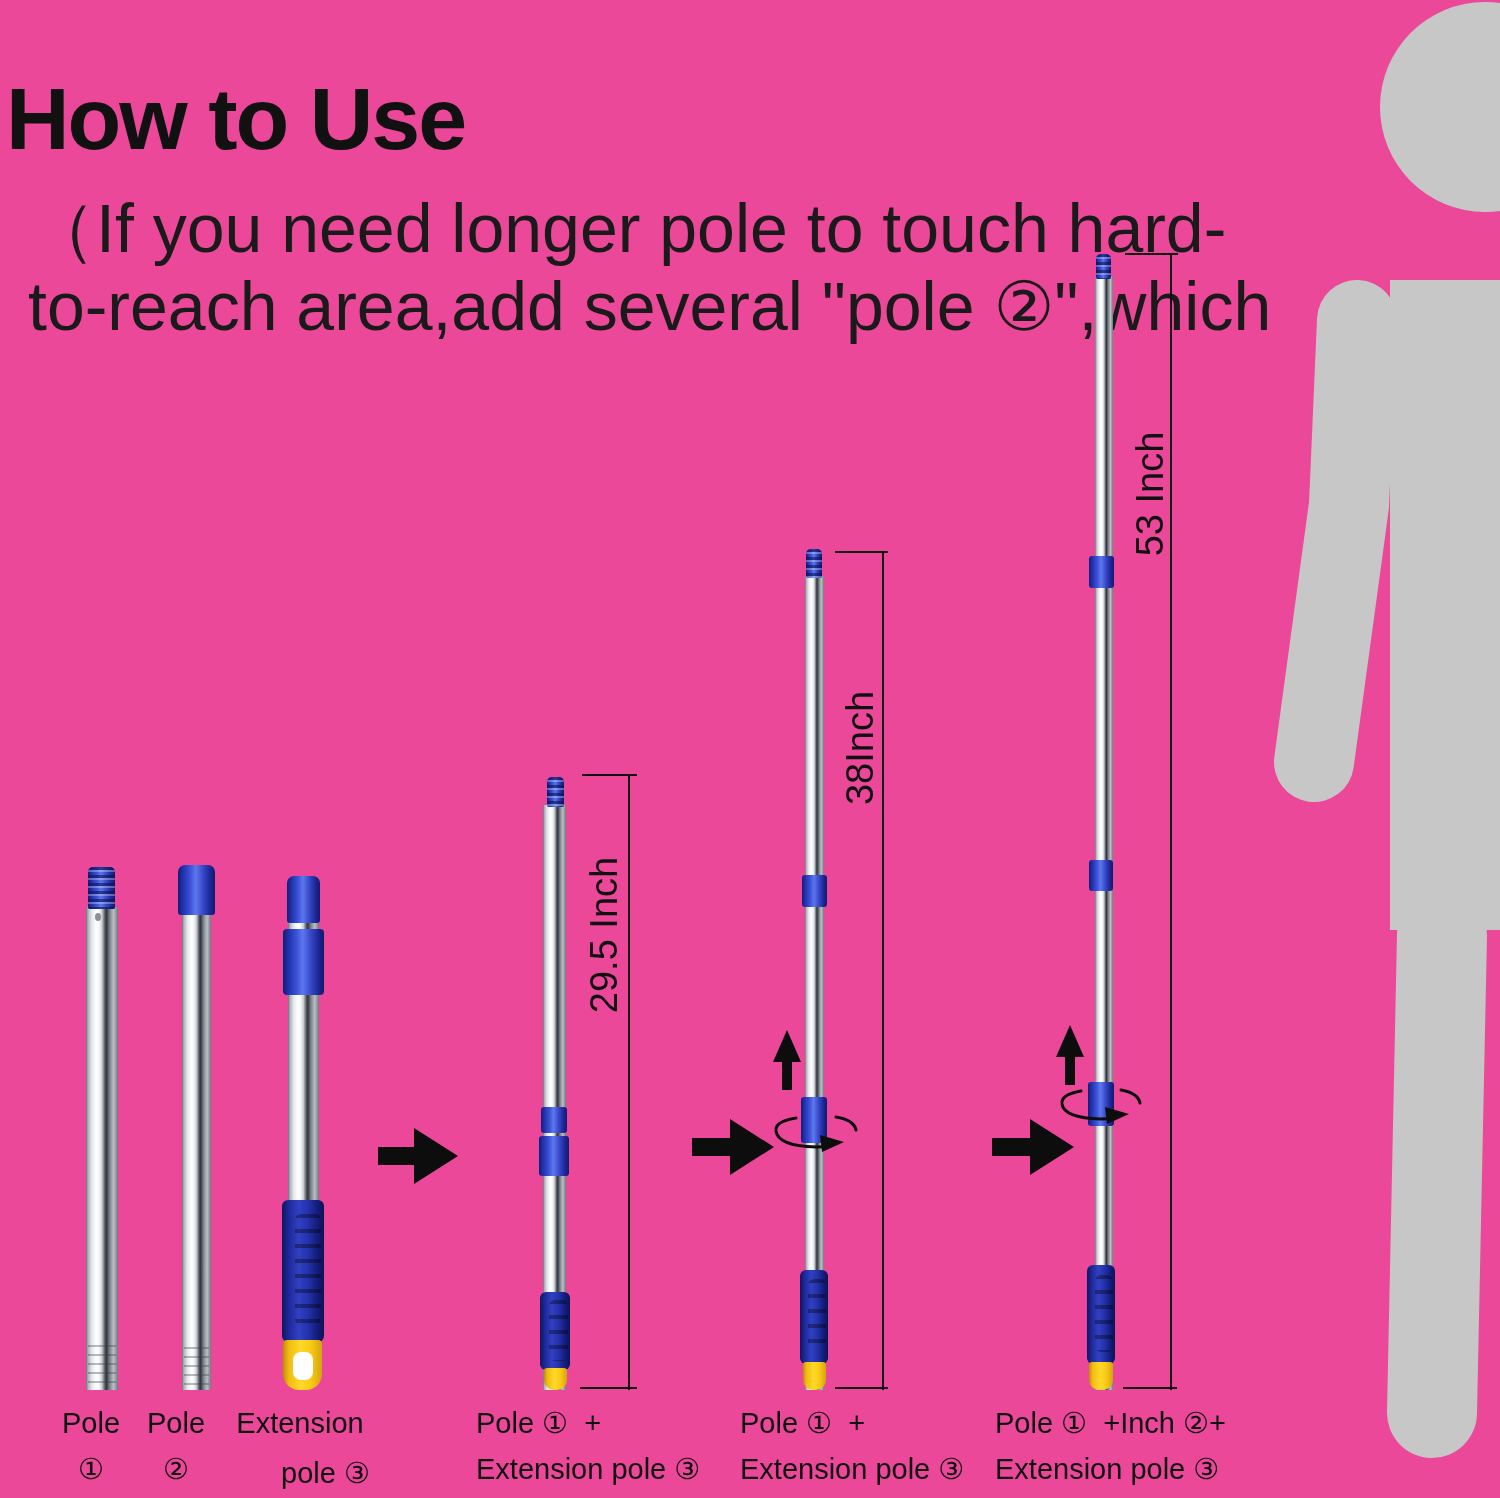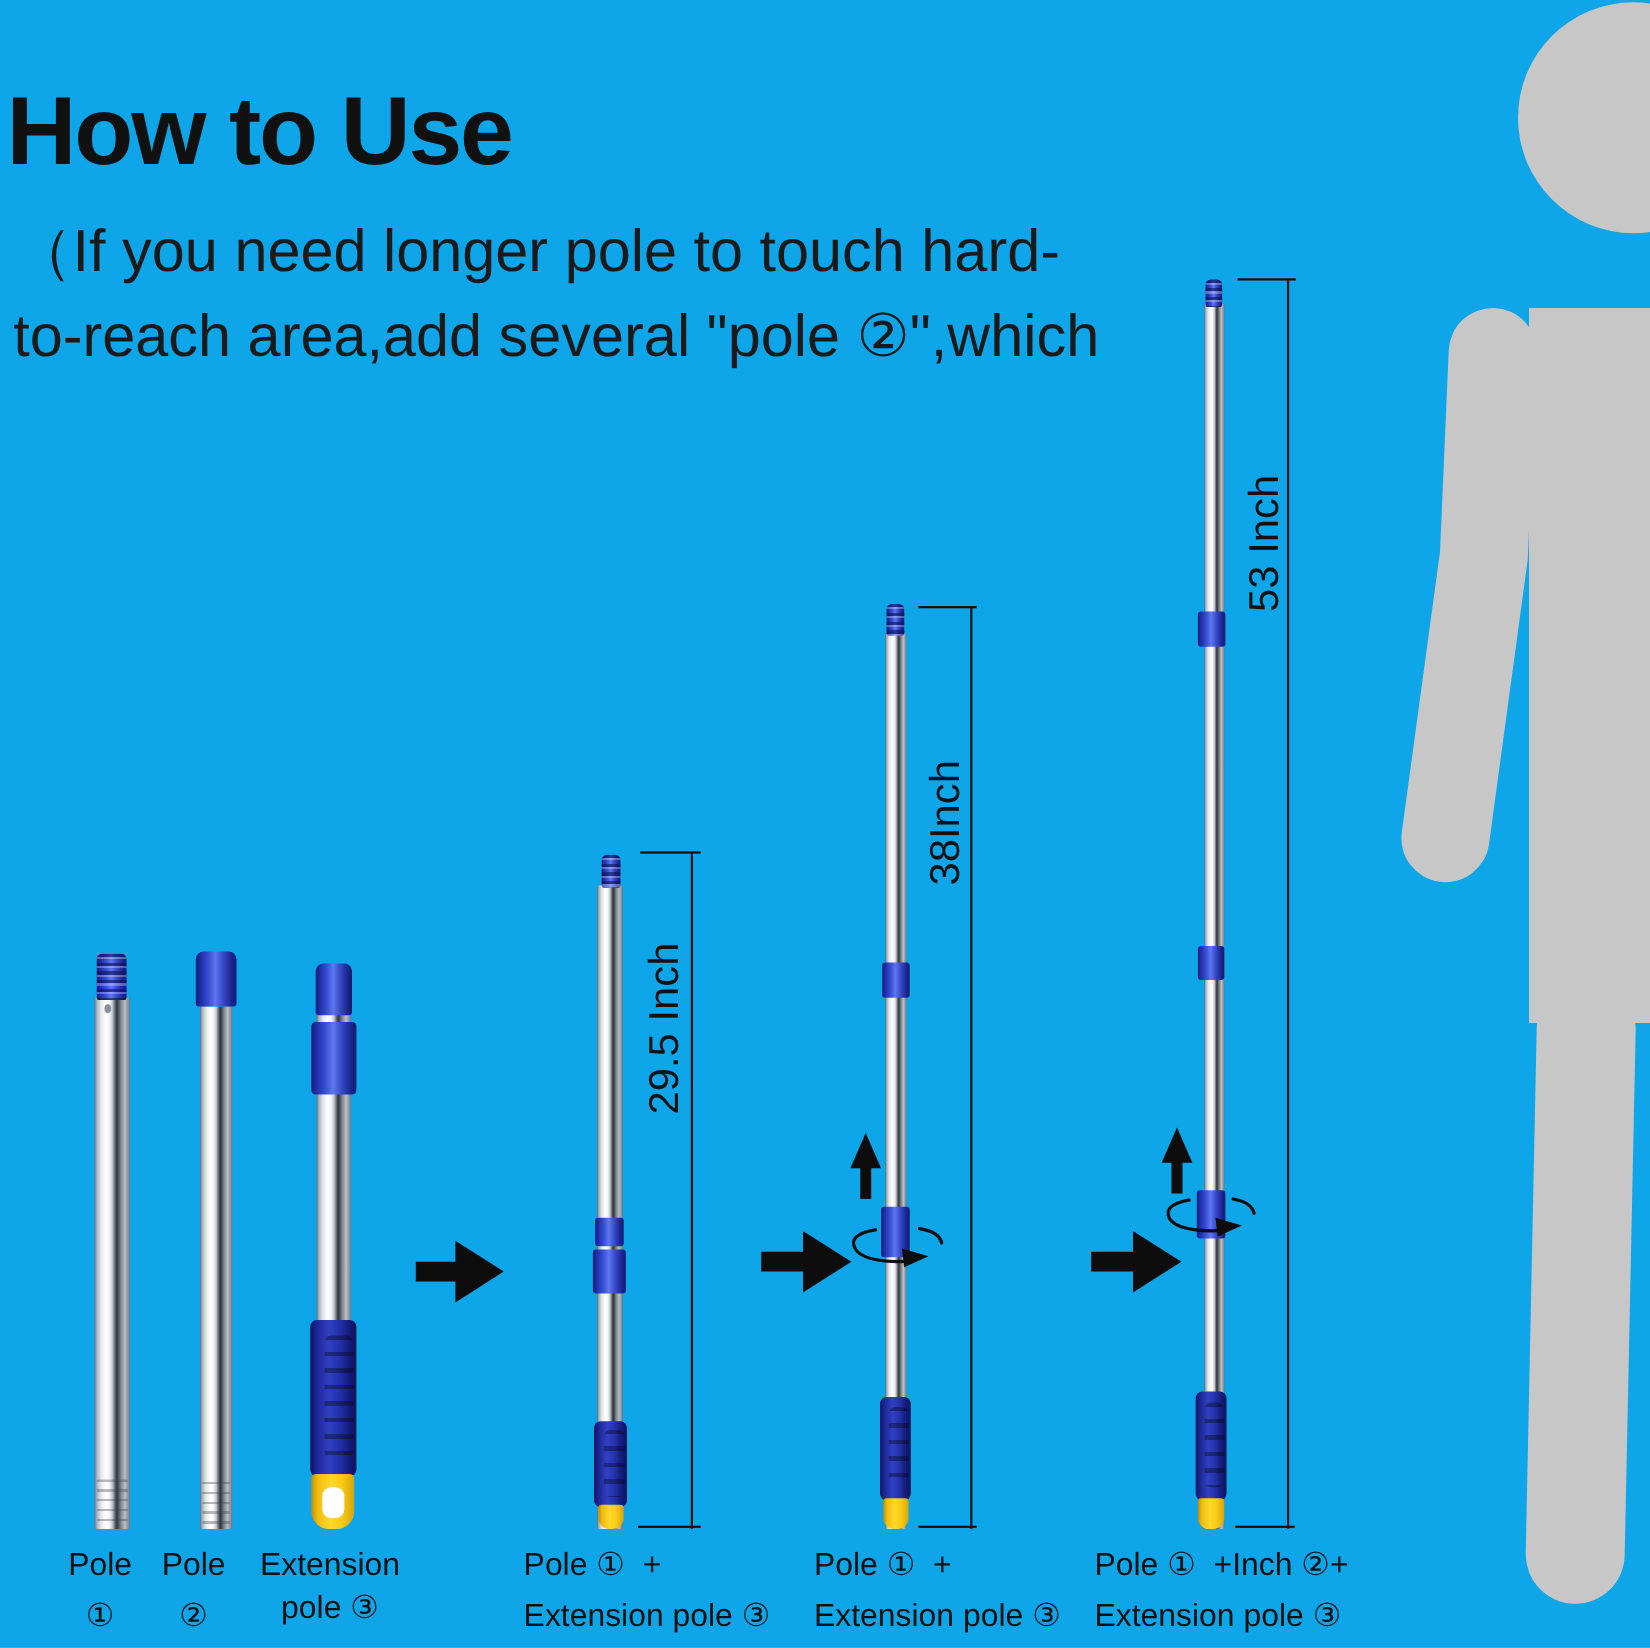--- a/index.html
+++ b/index.html
@@ -1,20 +1,20 @@
 <!DOCTYPE html>
 <html><head>
 <meta charset="utf-8">
 <style>
   html,body{margin:0;padding:0;}
-  #canvas{position:relative;width:1500px;height:1498px;background:#0ea5e9;overflow:hidden;
+  #canvas{position:relative;width:1500px;height:1498px;background:#ec4899;overflow:hidden;
           font-family:"Liberation Sans","DejaVu Sans",sans-serif;color:#111;}
   .abs{position:absolute;}
   #title{left:6px;top:75px;font-size:88px;font-weight:bold;letter-spacing:-2px;line-height:88px;white-space:pre;}
-  .intro-line{left:0;font-size:54px;line-height:54px;white-space:pre;color:#1a1a1a;padding-left:12px;}
+  .intro-line{left:16px;font-size:68px;line-height:54px;white-space:pre;color:#1a1a1a;padding-left:12px;}
   .tube{position:absolute;background:linear-gradient(90deg,#6a6f76 0%,#aab0b7 6%,#e3e7ea 18%,#ffffff 32%,#f2f4f6 42%,#c6cbd1 50%,#4a4f57 60%,#33373e 64%,#7b828b 74%,#b9bfc5 86%,#8e939a 95%,#70757c 100%);}
   .blue{position:absolute;background:linear-gradient(90deg,#121d74 0%,#1f2fa8 12%,#3a50d6 32%,#5d77ee 48%,#3648c8 68%,#1b2590 88%,#111a6e 100%);}
   .tip{border-radius:5px 5px 2px 2px;}
   .tip::after{content:"";position:absolute;inset:0;background:repeating-linear-gradient(180deg,rgba(10,16,80,0.6) 0 3px,rgba(255,255,255,0.3) 3px 5px,transparent 5px 8px);border-radius:inherit;}
   .cap{border-radius:7px 7px 3px 3px;}
   .grip{position:absolute;background:linear-gradient(90deg,#0e165e 0%,#1c2796 15%,#3140c2 40%,#2434ae 60%,#131c7a 85%,#0c1254 100%);border-radius:6px;}
   .grip::after{content:"";position:absolute;left:30%;right:6%;top:10%;bottom:12%;background:repeating-linear-gradient(180deg,rgba(0,0,0,0.35) 0 4px,transparent 4px 15px);border-radius:6px;}
   .yellow{position:absolute;background:linear-gradient(90deg,#c18c08 0%,#f0bc10 15%,#ffd829 45%,#fbcb16 70%,#d3a50c 100%);}
   .threads{position:absolute;background:repeating-linear-gradient(180deg,rgba(60,60,70,0.35) 0 2px,transparent 2px 9px);}
   .dline{position:absolute;background:#111;}
@@ -137,21 +137,21 @@
   <div class="plabel center" style="left:51px;top:1406px;width:80px;">
       <div>Pole</div>
       <div style="margin-top:12px;">①</div>
     </div>
   <div class="plabel center" style="left:136px;top:1406px;width:80px;">
       <div>Pole</div>
       <div style="margin-top:12px;">②</div>
     </div>
   <div class="plabel center" style="left:230px;top:1406px;width:140px;">
       <div>Extension</div>
-      <div style="margin-top:5px;">pole ③</div>
+      <div style="margin-top:16px;text-align:right;">pole ③</div>
     </div>
   <div class="plabel" style="left:476px;top:1406px;">
       <div>Pole ①  +</div>
       <div style="margin-top:12px;">Extension pole ③</div>
     </div>
   <div class="plabel" style="left:740px;top:1406px;">
       <div>Pole ①  +</div>
       <div style="margin-top:12px;">Extension pole ③</div>
     </div>
   <div class="plabel" style="left:995px;top:1406px;">

